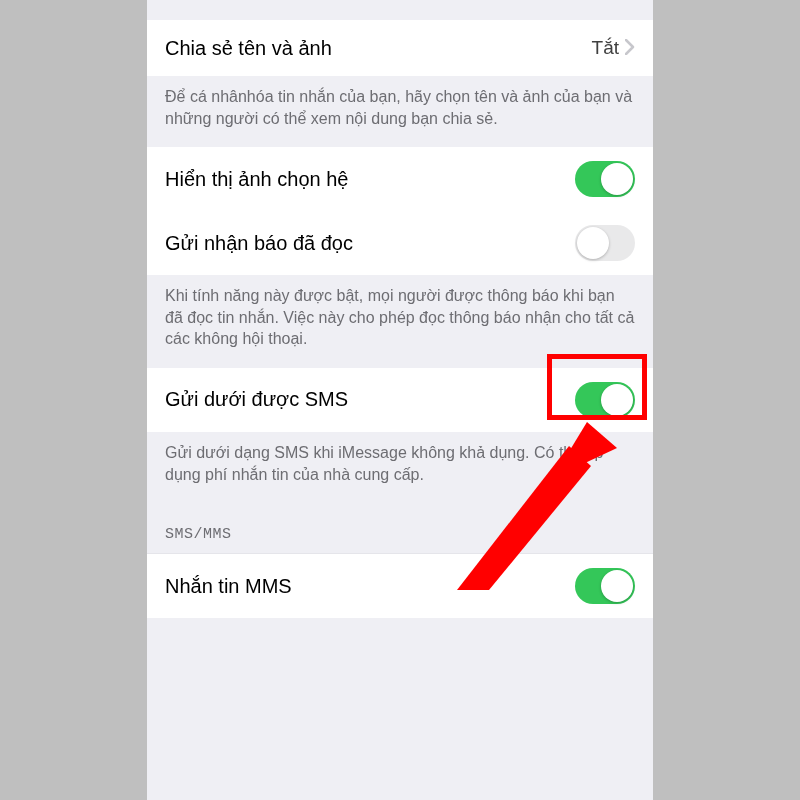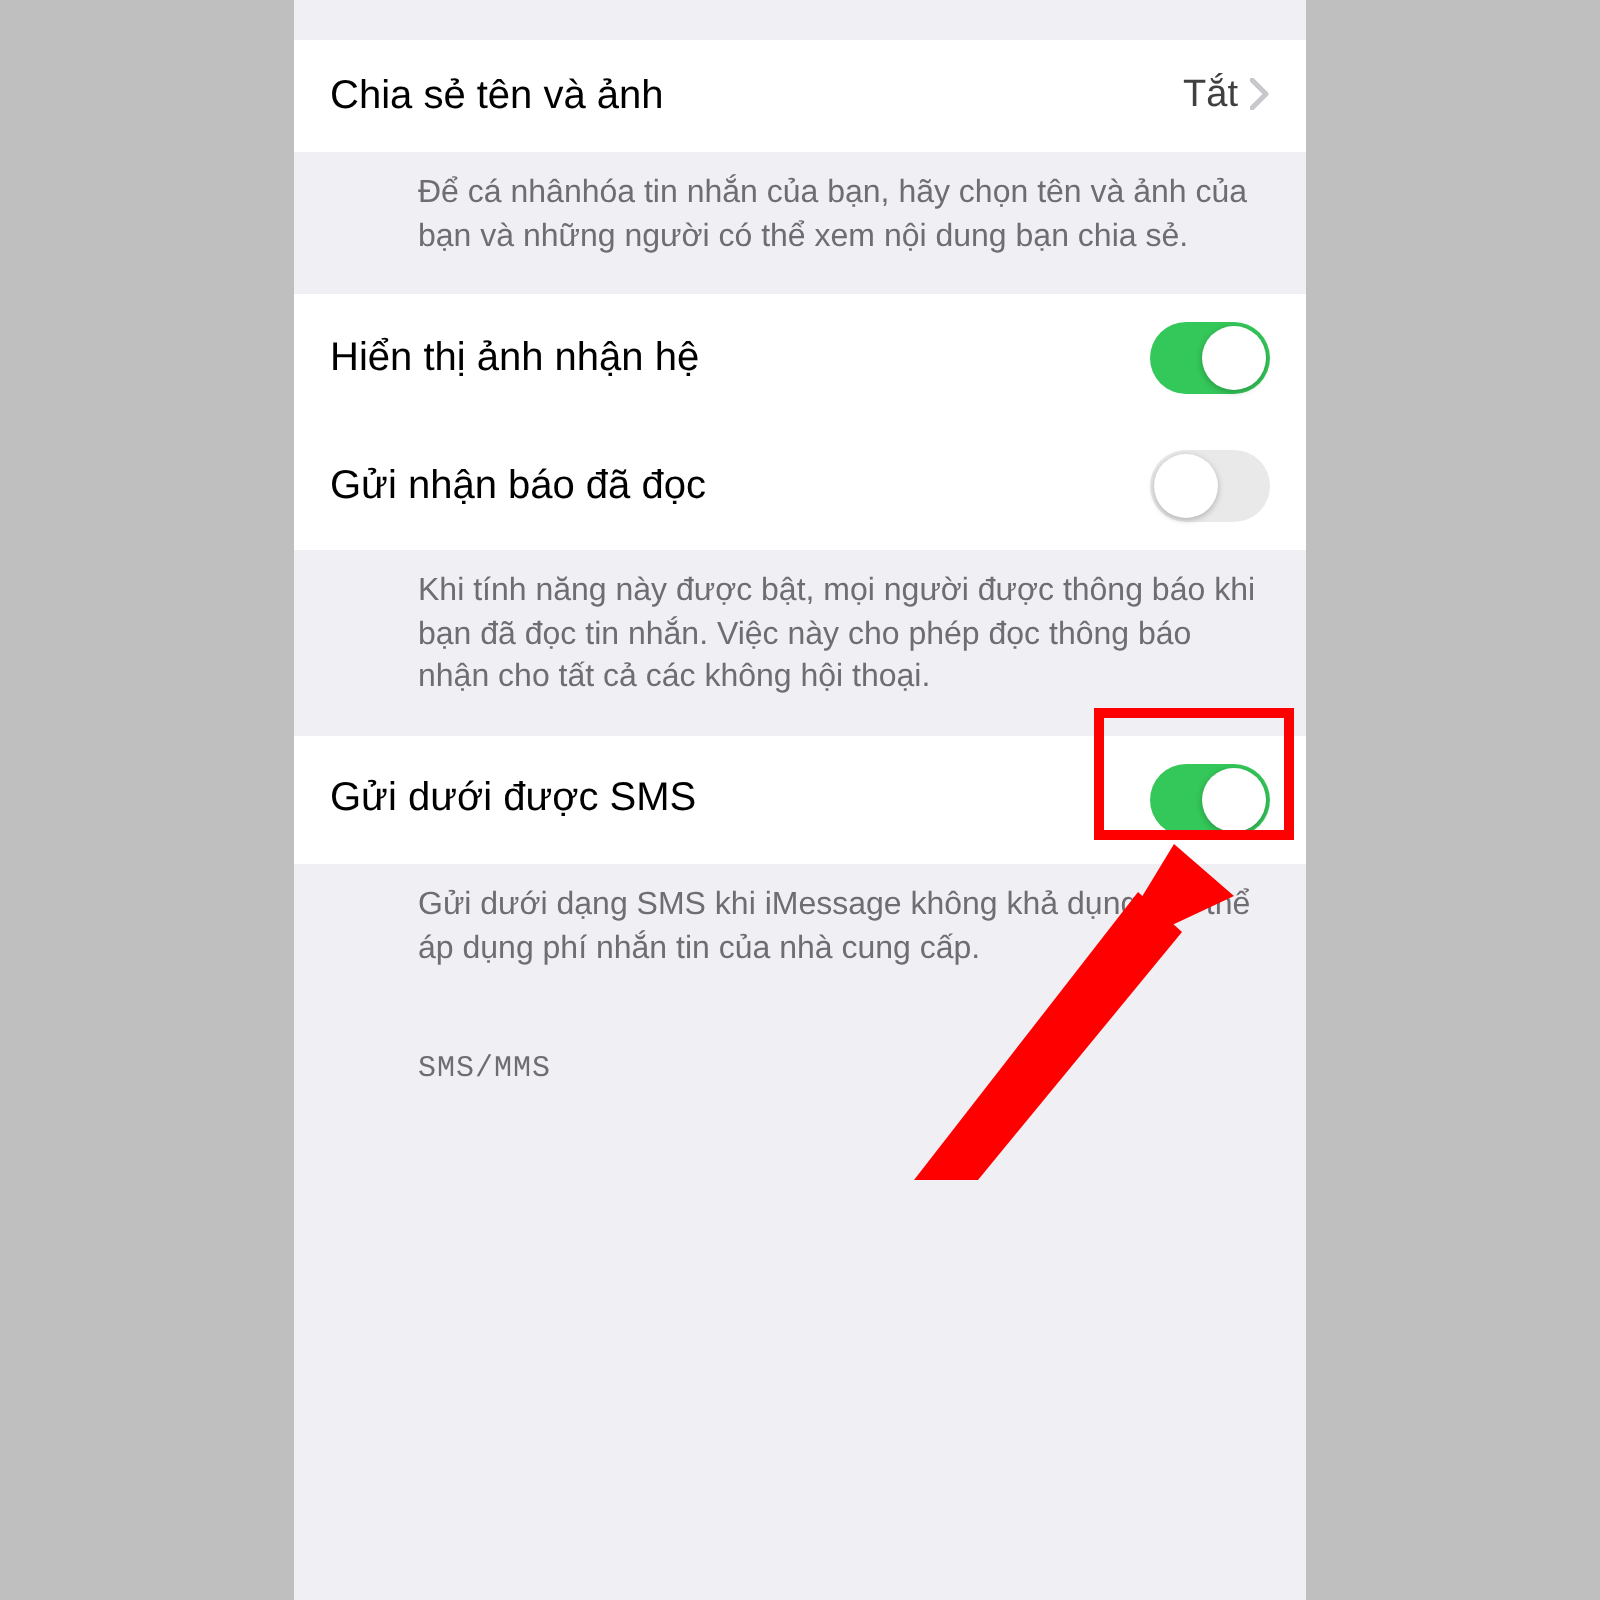--- a/index.html
+++ b/index.html
@@ -41,21 +41,20 @@
   .chevron {
     color: #c7c7cc;
     font-size: 22px;
     line-height: 1;
   }
   .footer-text, .header-text {
     font-size: 16px;
     color: #6d6d72;
     padding: 10px 18px 18px 18px;
     line-height: 1.35;
-    margin-left: 44px;
   }
   .header-text {
     font-size: 15px;
     color: #6d6d72;
     padding: 22px 18px 8px 18px;
     letter-spacing: 0.5px;
     font-family: Liberation Mono, monospace;
   }
   
   .switch {
@@ -106,21 +105,21 @@
     <span class="cell-value">Tắt</span>
     <span class="chevron">
       <svg width="10" height="16" viewBox="0 0 10 16">
             <path d="M1 1 L8 8 L1 15" stroke="#c7c7cc" stroke-width="2.5" fill="none" stroke-linecap="round" stroke-linejoin="round"></path>
           </svg>
     </span>
   </div>
   <div class="footer-text">Để cá nhânhóa tin nhắn của bạn, hãy chọn tên và ảnh của bạn và những người có thể xem nội dung bạn chia sẻ.</div>
 
   <div class="cell">
-    <span class="cell-label">Hiển thị ảnh nhận hệ</span>
+    <span class="cell-label">Hiển thị ảnh chọn hệ</span>
     <span class="switch on">
           <span class="knob"></span>
         </span>
   </div>
 
   <div class="cell">
     <span class="cell-label">Gửi nhận báo đã đọc</span>
     <span class="switch off">
           <span class="knob"></span>
         </span>
@@ -130,20 +129,26 @@
   <div class="cell">
     <span class="cell-label">Gửi dưới được SMS</span>
     <span class="switch on">
           <span class="knob"></span>
         </span>
   </div>
   <div class="footer-text">Gửi dưới dạng SMS khi iMessage không khả dụng. Có thể áp dụng phí nhắn tin của nhà cung cấp.</div>
 
   <div class="header-text">SMS/MMS</div>
 
+  <div class="cell" style="border-top:1px solid #e5e5ea;">
+    <span class="cell-label">Nhắn tin MMS</span>
+    <span class="switch on">
+          <span class="knob"></span>
+        </span>
+  </div>
 
 </div>
 
 <div class="overlay red-box" style="left:400px; top:354px; width:100px; height:66px;"></div>
 
 <svg class="overlay" style="left:280px; top:410px; width:200px; height:200px;" viewBox="0 0 200 200">
   <defs></defs>
 
   <polygon points="160,12 190,38 126,68" fill="#ff0000"></polygon>
 

